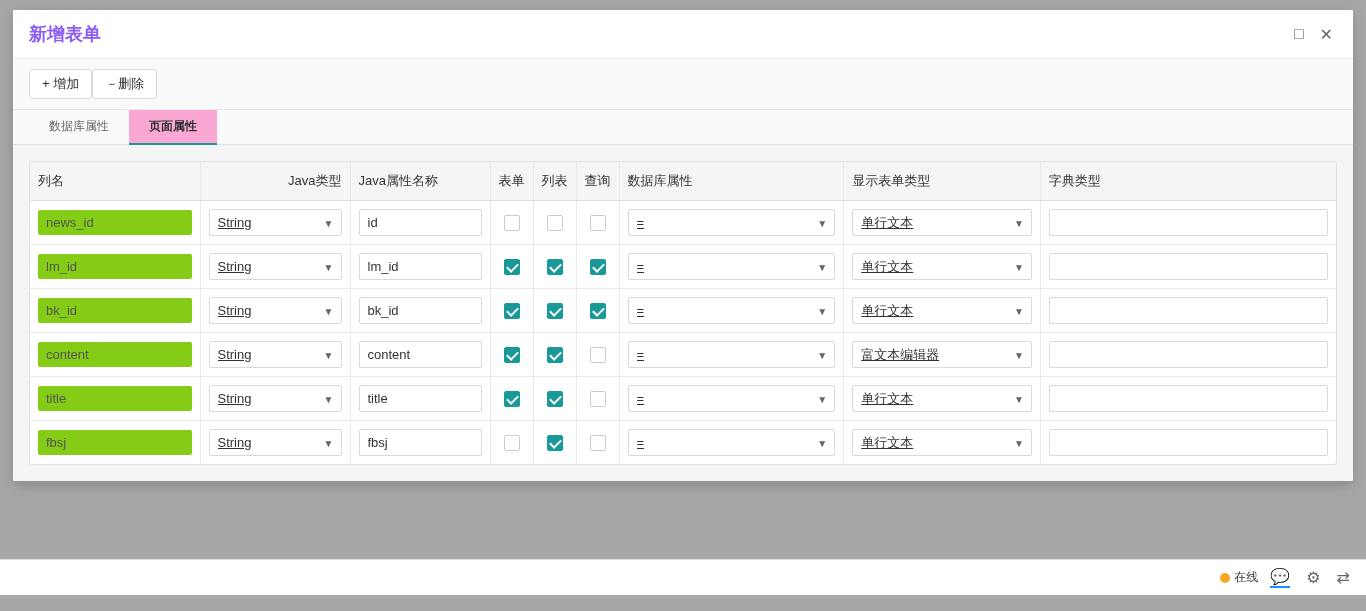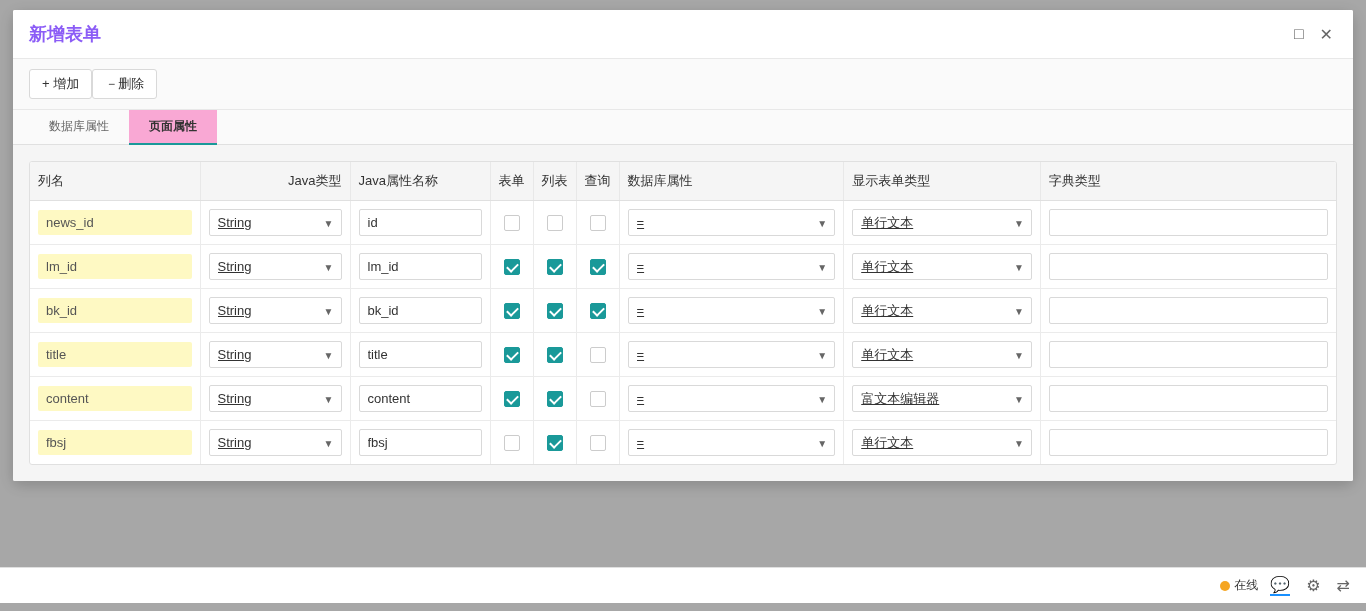--- a/index.html
+++ b/index.html
@@ -158,21 +158,21 @@
 
     tbody td {
       padding: 8px;
       border-right: 1px solid #ebebeb;
       vertical-align: middle;
     }
 
     tbody td:last-child { border-right: none; }
 
     .col-name-input {
-      background: #fef9c3;
+      background: #84cc16;
       border: none;
       padding: 5px 8px;
       width: 100%;
       font-size: 13px;
       color: #555;
       border-radius: 2px;
     }
 
     .select-wrapper {
       position: relative;
@@ -242,21 +242,21 @@
       border: none;
       border-bottom: 1px solid #d9d9d9;
       font-size: 13px;
       color: #333;
       background: transparent;
       outline: none;
     }
 
     .footer-bar {
       position: fixed;
-      bottom: 8px;
+      bottom: 16px;
       right: 0;
       left: 0;
       height: 36px;
       background: #fff;
       border-top: 1px solid #e0e0e0;
       display: flex;
       align-items: center;
       justify-content: flex-end;
       padding: 0 16px;
       gap: 12px;
@@ -475,20 +475,66 @@
           <span class="select-arrow">▼</span>
         </div>
       </td>
 
       <td>
         <input type="text" value="" style="width: 100%; padding: 5px 8px; border: 1px solid rgb(217, 217, 217); border-radius: 2px; font-size: 13px; color: rgb(51, 51, 51);">
       </td>
     </tr>
               <tr>
       <td>
+        <input class="col-name-input" value="content" readonly="" style="">
+      </td>
+
+      <td>
+        <div class="select-wrapper">
+          <select><option selected="">String</option><option>Integer</option><option>Long</option><option>Date</option><option>Double</option><option>BigDecimal</option></select>
+          <span class="select-arrow">▼</span>
+        </div>
+      </td>
+
+      <td class="col-java-attr">
+        <input type="text" value="content" style="width: 100%; padding: 5px 8px; border: 1px solid rgb(217, 217, 217); border-radius: 2px; font-size: 13px; color: rgb(51, 51, 51);">
+      </td>
+
+      <td class="checkbox-cell">
+        <div class="custom-checkbox checked"></div>
+      </td>
+
+      <td class="checkbox-cell">
+        <div class="custom-checkbox checked"></div>
+      </td>
+
+      <td class="checkbox-cell">
+        <div class="custom-checkbox "></div>
+      </td>
+
+      <td>
+        <div class="select-wrapper">
+          <select><option selected="">=</option><option>like</option><option>&gt;=</option><option>&lt;=</option><option>&lt;&gt;</option><option>between</option></select>
+          <span class="select-arrow">▼</span>
+        </div>
+      </td>
+
+      <td>
+        <div class="select-wrapper">
+          <select><option>单行文本</option><option>多行文本</option><option selected="">富文本编辑器</option><option>日期</option><option>下拉列表</option><option>单选框</option><option>多选框</option><option>文件上传</option><option>图片上传</option></select>
+          <span class="select-arrow">▼</span>
+        </div>
+      </td>
+
+      <td>
+        <input type="text" value="" style="width: 100%; padding: 5px 8px; border: 1px solid rgb(217, 217, 217); border-radius: 2px; font-size: 13px; color: rgb(51, 51, 51);">
+      </td>
+    </tr>
+              <tr>
+      <td>
         <input class="col-name-input" value="title" readonly="" style="">
       </td>
 
       <td>
         <div class="select-wrapper">
           <select><option selected="">String</option><option>Integer</option><option>Long</option><option>Date</option><option>Double</option><option>BigDecimal</option></select>
           <span class="select-arrow">▼</span>
         </div>
       </td>
 
@@ -511,66 +557,20 @@
       <td>
         <div class="select-wrapper">
           <select><option selected="">=</option><option>like</option><option>&gt;=</option><option>&lt;=</option><option>&lt;&gt;</option><option>between</option></select>
           <span class="select-arrow">▼</span>
         </div>
       </td>
 
       <td>
         <div class="select-wrapper">
           <select><option selected="">单行文本</option><option>多行文本</option><option>富文本编辑器</option><option>日期</option><option>下拉列表</option><option>单选框</option><option>多选框</option><option>文件上传</option><option>图片上传</option></select>
-          <span class="select-arrow">▼</span>
-        </div>
-      </td>
-
-      <td>
-        <input type="text" value="" style="width: 100%; padding: 5px 8px; border: 1px solid rgb(217, 217, 217); border-radius: 2px; font-size: 13px; color: rgb(51, 51, 51);">
-      </td>
-    </tr>
-              <tr>
-      <td>
-        <input class="col-name-input" value="content" readonly="" style="">
-      </td>
-
-      <td>
-        <div class="select-wrapper">
-          <select><option selected="">String</option><option>Integer</option><option>Long</option><option>Date</option><option>Double</option><option>BigDecimal</option></select>
-          <span class="select-arrow">▼</span>
-        </div>
-      </td>
-
-      <td class="col-java-attr">
-        <input type="text" value="content" style="width: 100%; padding: 5px 8px; border: 1px solid rgb(217, 217, 217); border-radius: 2px; font-size: 13px; color: rgb(51, 51, 51);">
-      </td>
-
-      <td class="checkbox-cell">
-        <div class="custom-checkbox checked"></div>
-      </td>
-
-      <td class="checkbox-cell">
-        <div class="custom-checkbox checked"></div>
-      </td>
-
-      <td class="checkbox-cell">
-        <div class="custom-checkbox "></div>
-      </td>
-
-      <td>
-        <div class="select-wrapper">
-          <select><option selected="">=</option><option>like</option><option>&gt;=</option><option>&lt;=</option><option>&lt;&gt;</option><option>between</option></select>
-          <span class="select-arrow">▼</span>
-        </div>
-      </td>
-
-      <td>
-        <div class="select-wrapper">
-          <select><option>单行文本</option><option>多行文本</option><option selected="">富文本编辑器</option><option>日期</option><option>下拉列表</option><option>单选框</option><option>多选框</option><option>文件上传</option><option>图片上传</option></select>
           <span class="select-arrow">▼</span>
         </div>
       </td>
 
       <td>
         <input type="text" value="" style="width: 100%; padding: 5px 8px; border: 1px solid rgb(217, 217, 217); border-radius: 2px; font-size: 13px; color: rgb(51, 51, 51);">
       </td>
     </tr>
               <tr>
       <td>

